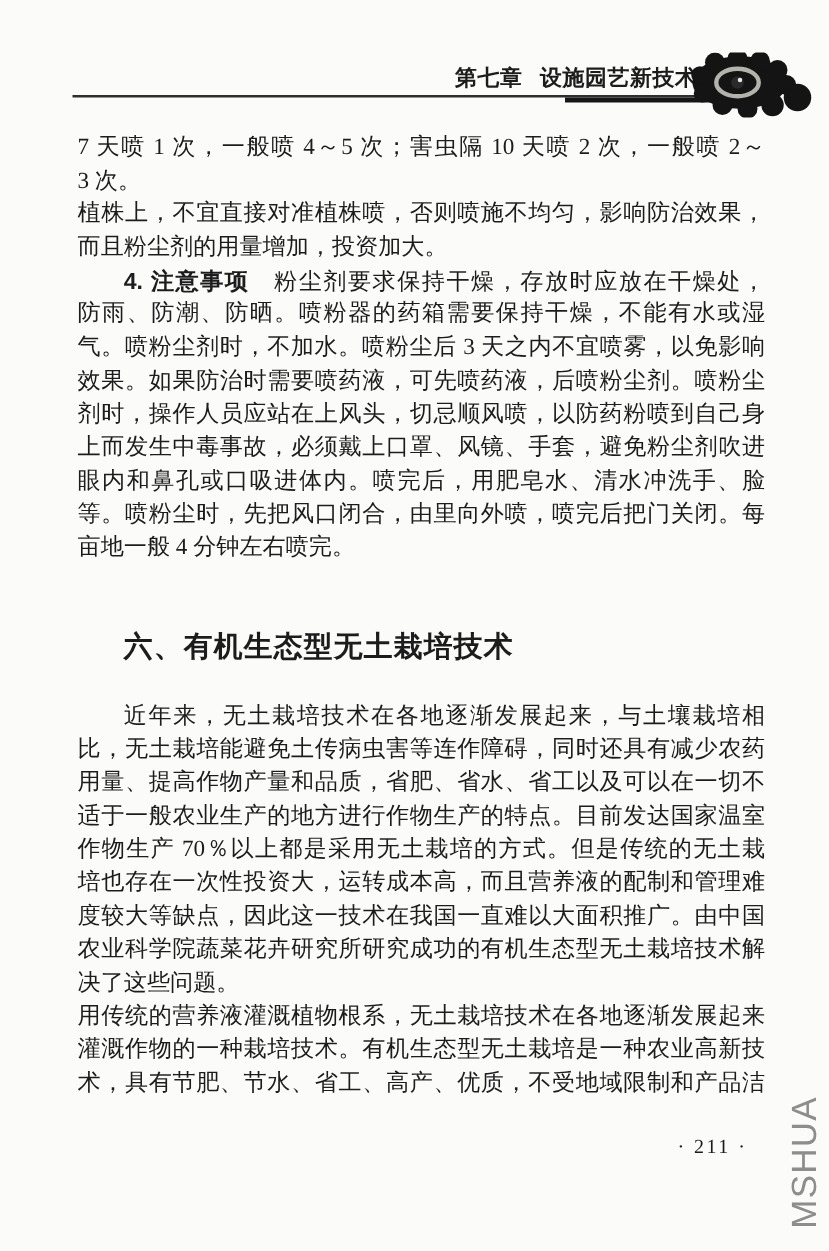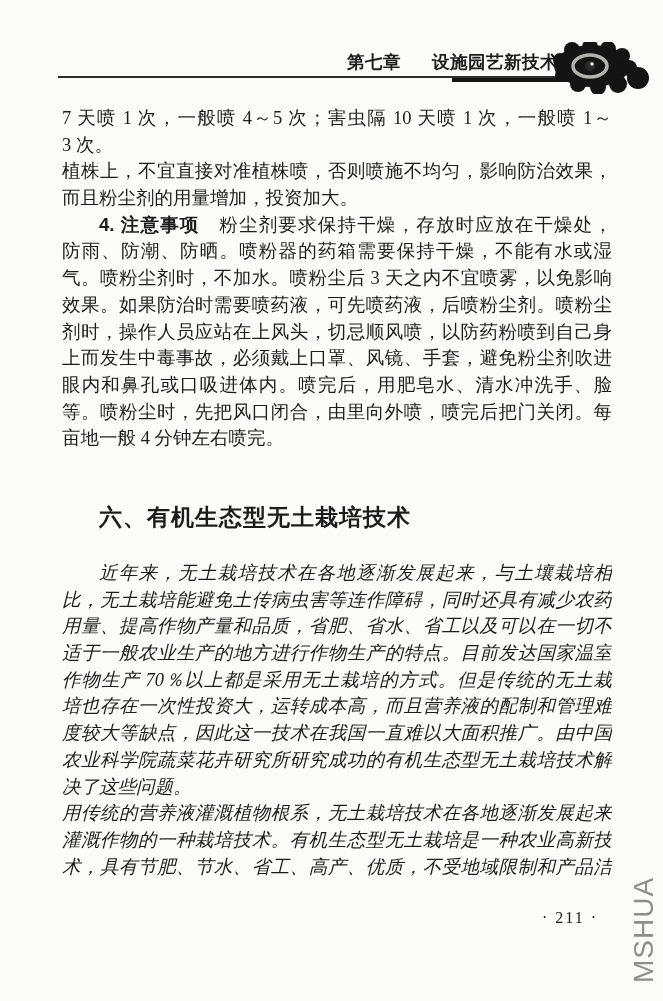--- a/index.html
+++ b/index.html
@@ -23,21 +23,21 @@
     position: absolute;
     top: 51px;
     right: 105px;
     font-family: "Liberation Sans", "DejaVu Sans", sans-serif;
     font-weight: 700;
     font-size: 17.5px;
     line-height: 22px;
     white-space: nowrap;
     letter-spacing: 0.5px;
   }
-  .running-head .chapter { margin-right: 31px; }
+  .running-head .chapter { margin-right: 14px; }
   .rule-thin {
     position: absolute;
     left: 58px; top: 76px;
     width: 534px; height: 2px;
     background: #2e2e2e;
   }
   .rule-thick {
     position: absolute;
     left: 452px; top: 78px;
     width: 126px; height: 4px;
@@ -49,21 +49,21 @@
     width: 100px; height: 52px;
   }
   
   .block {
     position: absolute;
     left: 62px;
     width: 550px;
     font-size: 18.5px;
   }
   #blockA { top: 105px; }
-  #blockB { top: 560px; font-style: italic; }
+  #blockB { top: 560px; }
   .line {
     height: 26.7px;
     line-height: 26.7px;
     overflow: hidden;
     white-space: normal;
   }
   .line.j {
     text-align: justify;
     text-align-last: justify;
     text-justify: inter-character;
@@ -137,21 +137,21 @@
         <circle cx="26" cy="42" r="8"></circle>
         <circle cx="10" cy="33" r="7"></circle>
       </g>
       <ellipse cx="38" cy="24" rx="17" ry="11" fill="none" stroke="#cfcfc9" stroke-width="3.5" opacity="0.85"></ellipse>
       <circle cx="38" cy="24" r="5" fill="#2a2a2a"></circle>
       <circle cx="40" cy="22" r="1.8" fill="#e8e8e2"></circle>
     </svg>
   </div>
 
   <div class="block" id="blockA">
-      <div class="line j"><span>7 天喷 1 次，一般喷 4～5 次；害虫隔 10 天喷 1 次，一般喷 1～</span></div>
+      <div class="line j"><span>7 天喷 1 次，一般喷 4～5 次；害虫隔 10 天喷 2 次，一般喷 2～</span></div>
       <div class="line"><span>3 次。</span></div>
       <div class="line j"><span>植株上，不宜直接对准植株喷，否则喷施不均匀，影响防治效果，</span></div>
       <div class="line"><span>而且粉尘剂的用量增加，投资加大。</span></div>
       <div class="line j in"><span class="b">4. 注意事项</span><span>　粉尘剂要求保持干燥，存放时应放在干燥处，</span></div>
       <div class="line j"><span>防雨、防潮、防晒。喷粉器的药箱需要保持干燥，不能有水或湿</span></div>
       <div class="line j"><span>气。喷粉尘剂时，不加水。喷粉尘后 3 天之内不宜喷雾，以免影响</span></div>
       <div class="line j"><span>效果。如果防治时需要喷药液，可先喷药液，后喷粉尘剂。喷粉尘</span></div>
       <div class="line j"><span>剂时，操作人员应站在上风头，切忌顺风喷，以防药粉喷到自己身</span></div>
       <div class="line j"><span>上而发生中毒事故，必须戴上口罩、风镜、手套，避免粉尘剂吹进</span></div>
       <div class="line j"><span>眼内和鼻孔或口吸进体内。喷完后，用肥皂水、清水冲洗手、脸</span></div>

